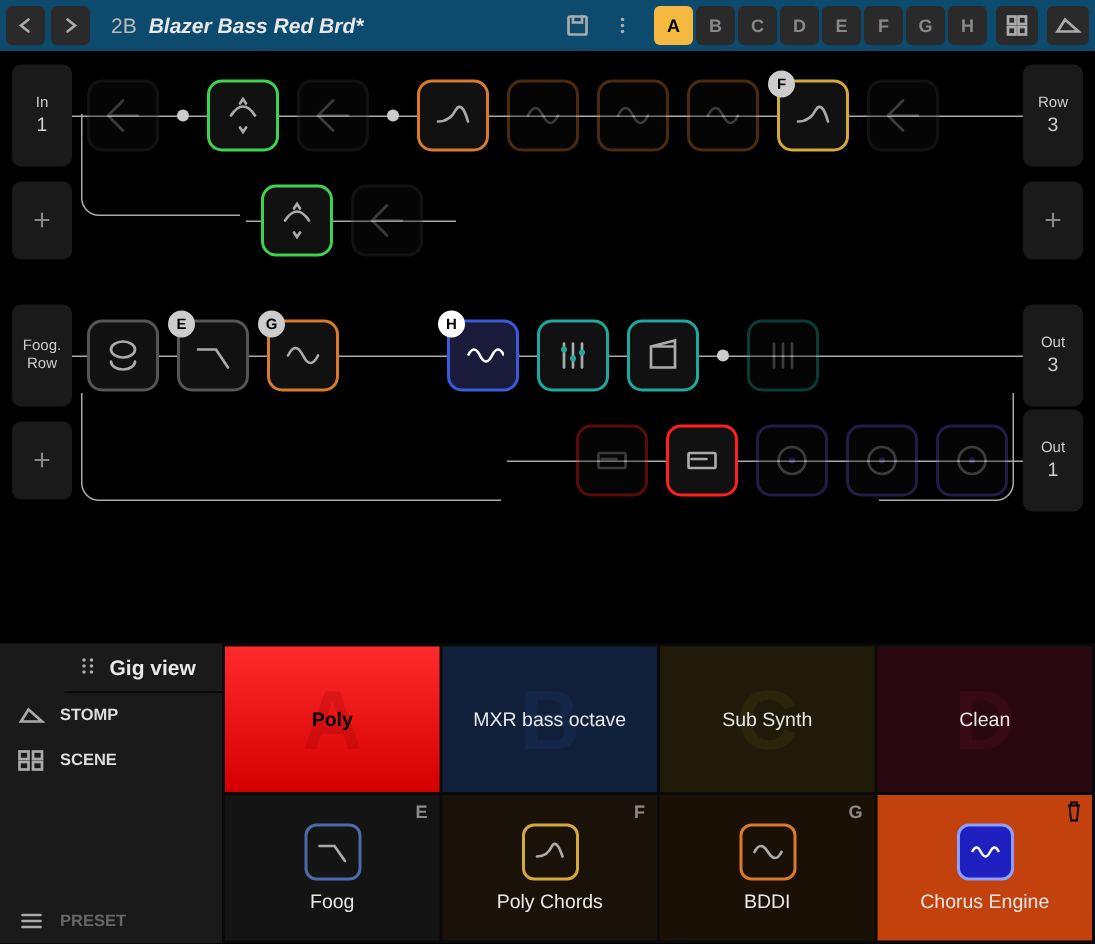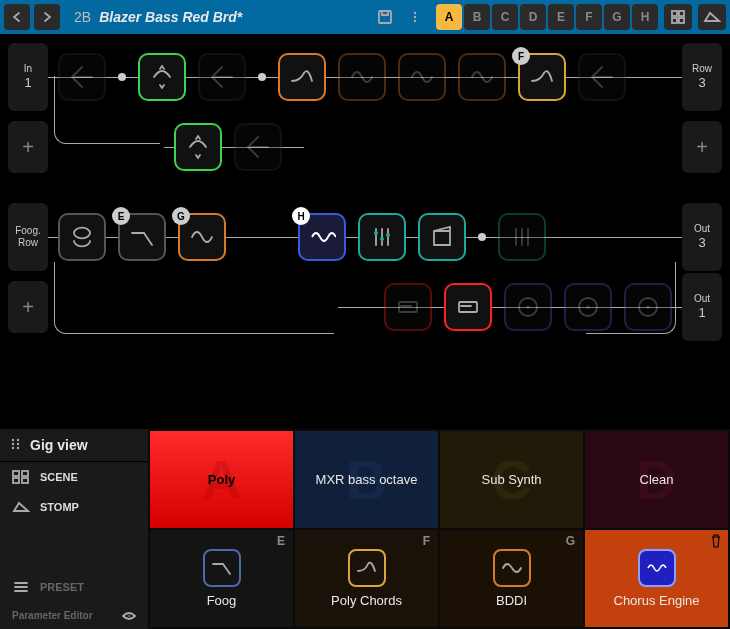--- a/index.html
+++ b/index.html
@@ -27,21 +27,21 @@
     overflow: hidden;
     position: relative;
   }
   
   .header {
     display: flex;
     align-items: center;
     height: 34px;
     padding: 0 4px;
     gap: 4px;
-    background: #0369a1;
+    background: #0c4a6e;
   }
   .nav-btn {
     width: 26px; height: 26px;
     background: #2a2a2a;
     border-radius: 4px;
     display: flex; align-items:center; justify-content:center;
     color: #999;
   }
   .preset-name {
     flex: 0 0 auto;
@@ -174,20 +174,21 @@
     background:#1a1a1a;
     display:flex;
     flex-direction:column;
   }
   .gig-title {
     padding:8px 10px;
     font-weight:700;
     font-size:14px;
     display:flex;align-items:flex-start;gap:8px;
     border-bottom:1px solid #000;
+    margin-left:43px;
   }
   .gig-side-row {
     padding:8px 12px;
     display:flex;align-items:center;gap:10px;
     font-size:11px;
     color:#ddd;
     font-weight:600;
   }
   .gig-side-row.dim { color:#666;}
   .gig-side .spacer { flex:1;}
@@ -500,47 +501,40 @@
           <circle cx="3" cy="7" r="1.2" fill="#aaa"></circle>
           <circle cx="3" cy="11" r="1.2" fill="#aaa"></circle>
           <circle cx="8" cy="3" r="1.2" fill="#aaa"></circle>
           <circle cx="8" cy="7" r="1.2" fill="#aaa"></circle>
           <circle cx="8" cy="11" r="1.2" fill="#aaa"></circle>
         </svg>
       <span>Gig view</span>
     </div>
     <div class="gig-side-row">
       <svg width="18" height="14">
+          <path class="ic" d="M2 11 L7 3 L16 11 Z"></path>
+        </svg>
+      <span>STOMP</span>
+    </div>
+    <div class="gig-side-row">
+      <svg width="18" height="14">
           <rect class="ic" x="1" y="1" width="6" height="5"></rect>
           <rect class="ic" x="10" y="1" width="6" height="5"></rect>
           <rect class="ic" x="1" y="8" width="6" height="5"></rect>
           <rect class="ic" x="10" y="8" width="6" height="5"></rect>
         </svg>
       <span>SCENE</span>
     </div>
-    <div class="gig-side-row">
-      <svg width="18" height="14">
-          <path class="ic" d="M2 11 L7 3 L16 11 Z"></path>
-        </svg>
-      <span>STOMP</span>
-    </div>
     <div class="spacer"></div>
     <div class="gig-side-row dim">
       <svg width="18" height="14">
           <path class="ic" d="M3 3h12 M3 7h12 M3 11h12" stroke="#555"></path>
         </svg>
       <span>PRESET</span>
     </div>
-    <div class="gig-side-row dim" style="font-size:10px;justify-content:space-between;">
-      <span>Parameter Editor</span>
-      <svg width="14" height="10">
-          <path class="ic" d="M1 5 Q7 -1 13 5 Q7 11 1 5" stroke="#555"></path>
-          <circle cx="7" cy="5" r="1.5" fill="#555"></circle>
-        </svg>
-    </div>
   </div>
 
   <div class="gig-grid">
     <div class="gig-cell red-bg">
       <div class="letter" style="color:#700">A</div>
       <div class="label">Poly</div>
     </div>
     <div class="gig-cell navy">
       <div class="letter" style="color:#2a4a8a">B</div>
       <div class="label">MXR bass octave</div>

